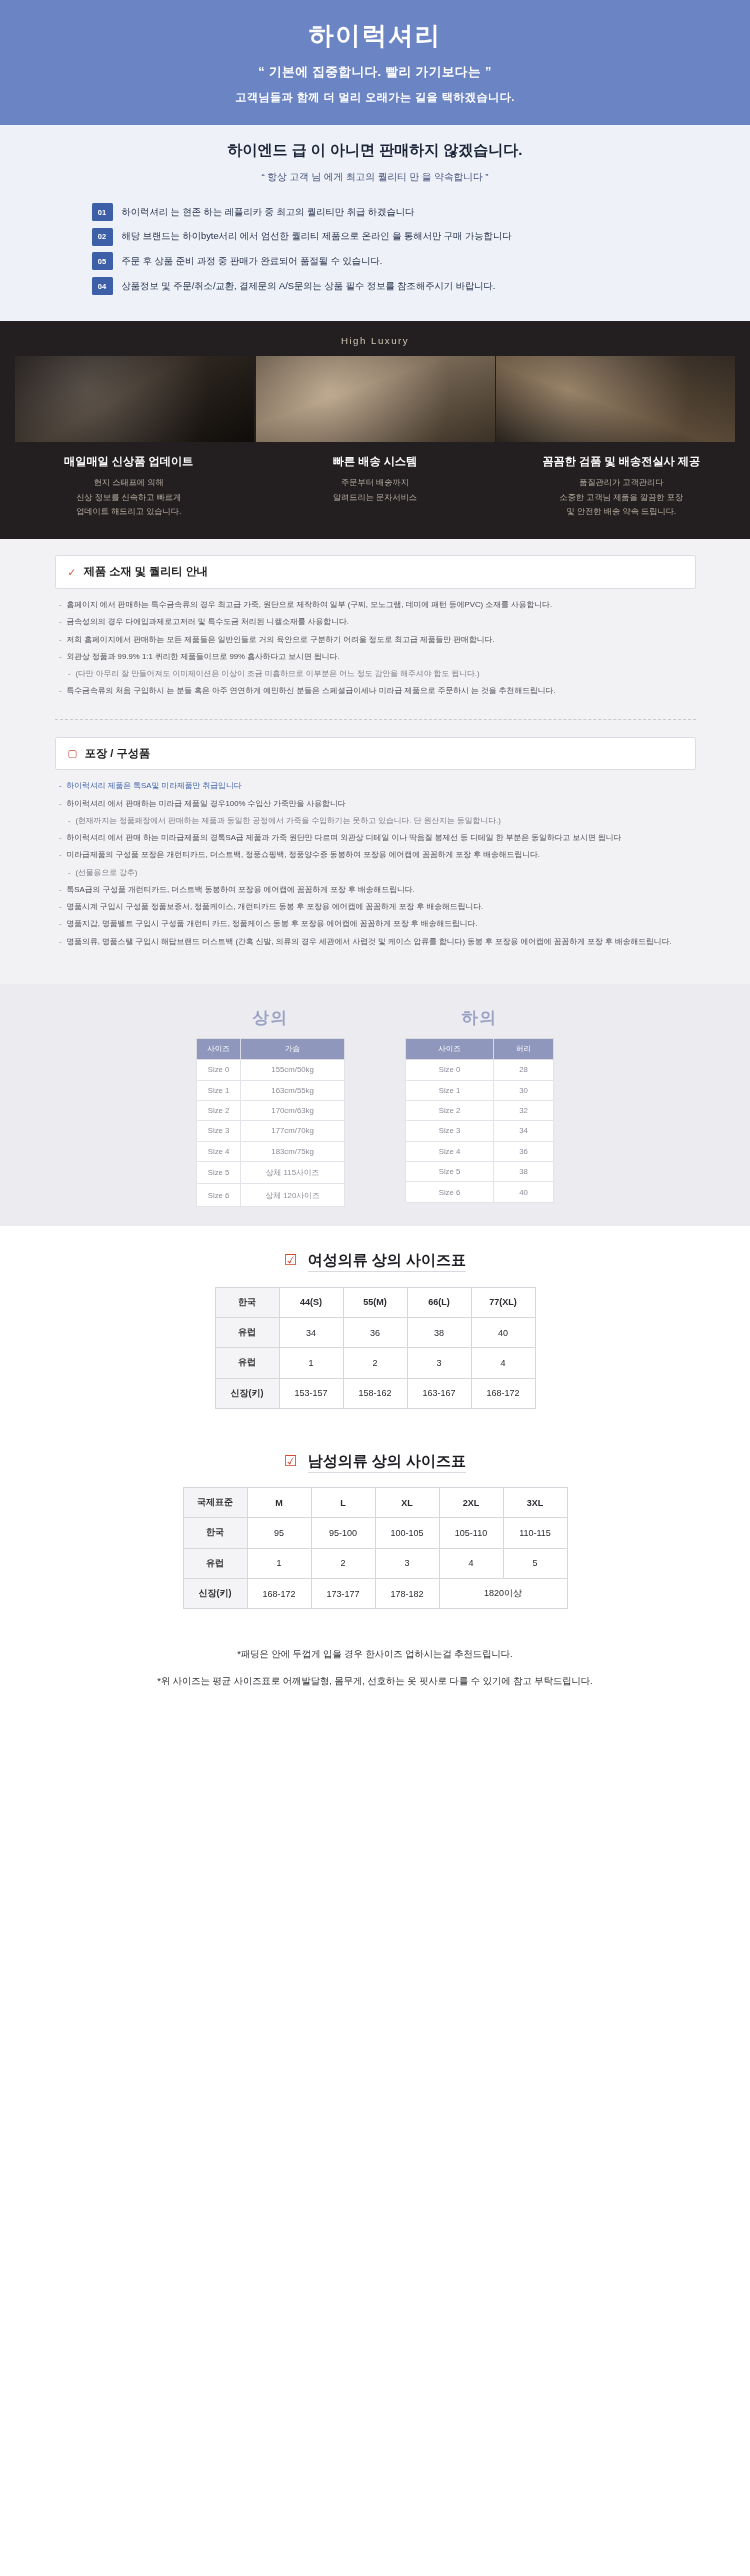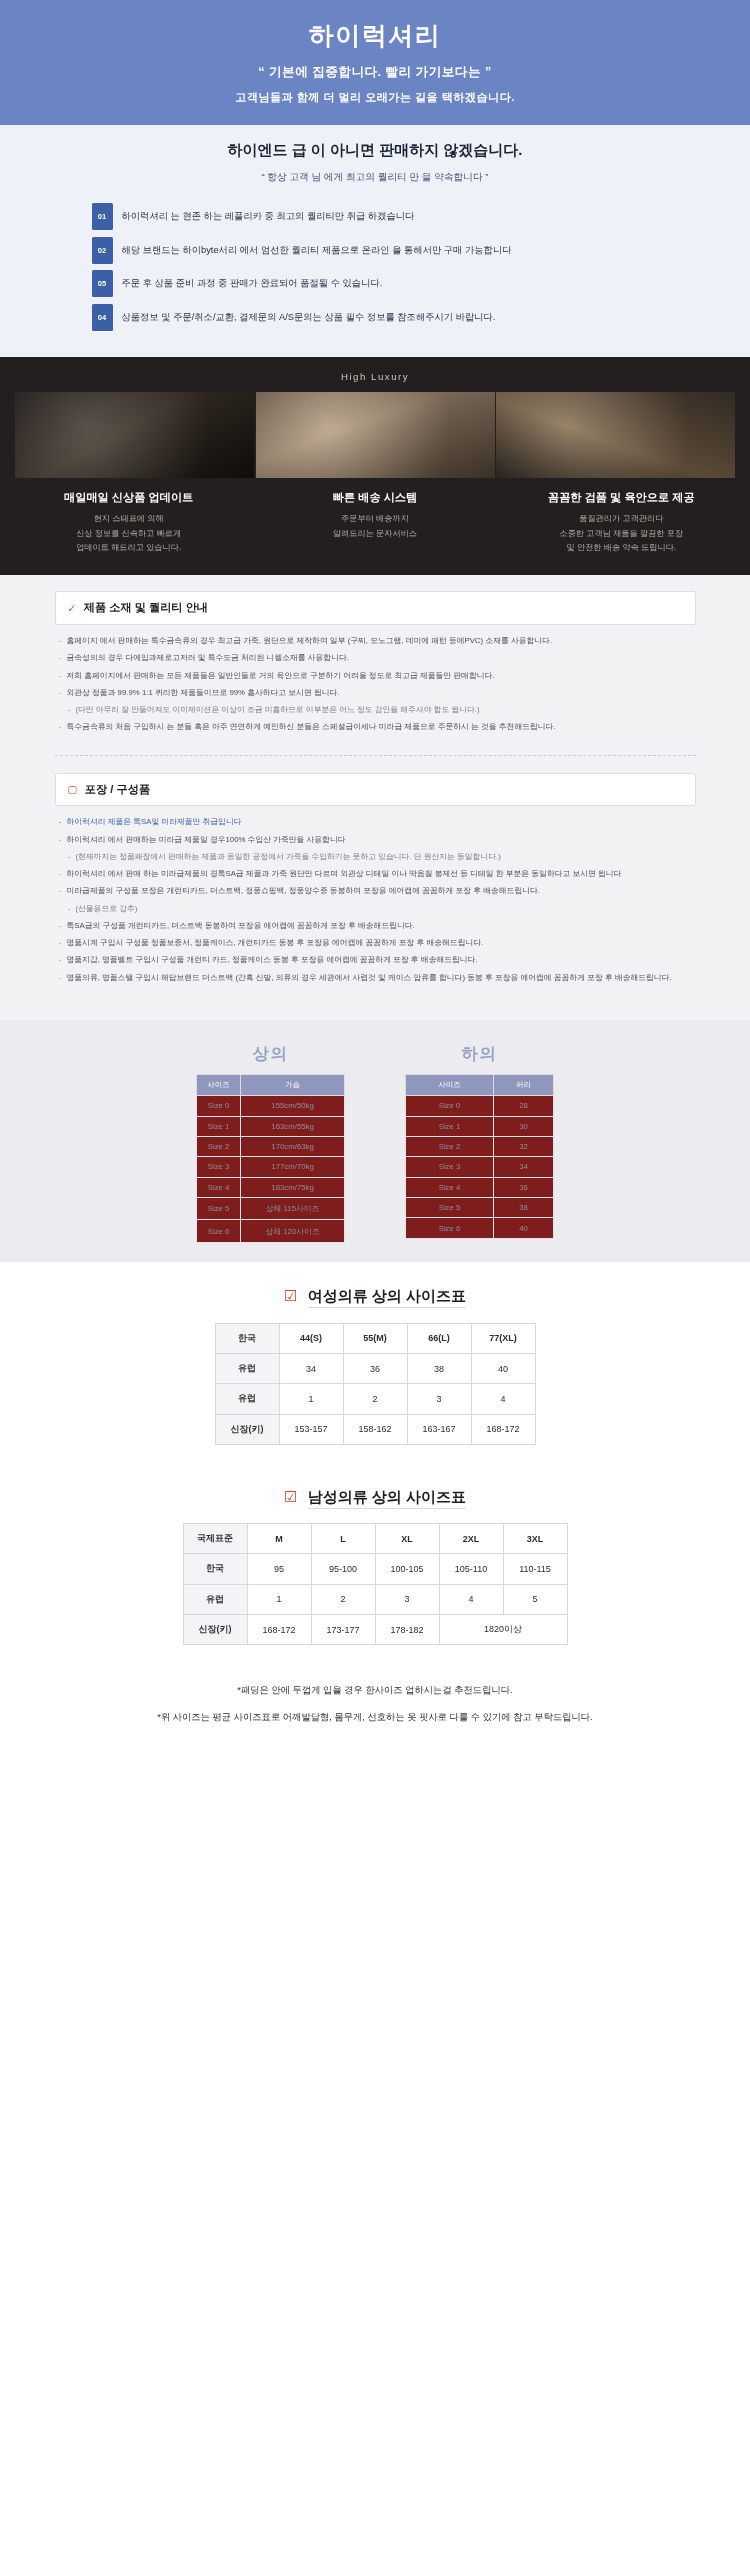--- a/index.html
+++ b/index.html
@@ -58,21 +58,21 @@
     background: #eef1f8;
     padding: 4.5px 0 19.4px;
   }
   .notice-inner { width: 567px; margin: 0 auto; }
   .notice-row {
     display: flex;
     align-items: center;
     margin-bottom: 6.7px;
   }
   .notice-num {
-    width: 21px; height: 27px;
+    width: 21px; height: 18px;
     background: #3c5fa8;
     color: #fff;
     font-size: 7.5px;
     font-weight: bold;
     display: flex; align-items: center; justify-content: center;
     border-radius: 1.5px;
     margin-right: 9px;
     flex: 0 0 auto;
   }
   .notice-txt { font-size: 9.3px; color: #243049; }
@@ -193,21 +193,21 @@
   }
   table.sz th {
     background: #8f97bd;
     color: #fff;
     font-weight: normal;
     padding: 5.2px 0;
     border: 0.7px solid #dcdce2;
     font-size: 7.5px;
   }
   table.sz td {
-    background: #7f1d1d;
+    background: #ffffff;
     color: #8d8d99;
     text-align: center;
     padding: 5.2px 0;
     border: 0.7px solid #e3e3ea;
   }
 
   .recommend {
     width: 447px;
     margin: 16.4px auto 0;
     border: 1.5px solid #2b3a6b;
@@ -310,21 +310,21 @@
         <div class="feature-line">현지 스태프에 의해</div>
         <div class="feature-line">신상 정보를 신속하고 빠르게</div>
         <div class="feature-line">업데이트 해드리고 있습니다.</div>
       </div>
       <div class="feature">
         <div class="feature-title">빠른 배송 시스템</div>
         <div class="feature-line">주문부터 배송까지</div>
         <div class="feature-line">알려드리는 문자서비스</div>
       </div>
       <div class="feature">
-        <div class="feature-title">꼼꼼한 검품 및 육안으로 제공</div>
+        <div class="feature-title">꼼꼼한 검품 및 배송전실사 제공</div>
         <div class="feature-line">품질관리가 고객관리다</div>
         <div class="feature-line">소중한 고객님 제품을 깔끔한 포장</div>
         <div class="feature-line">및 안전한 배송 약속 드립니다.</div>
       </div>
     </div>
   </section>
 
   <section class="section">
     <div class="sec-inner">
       <div class="sec-head">

